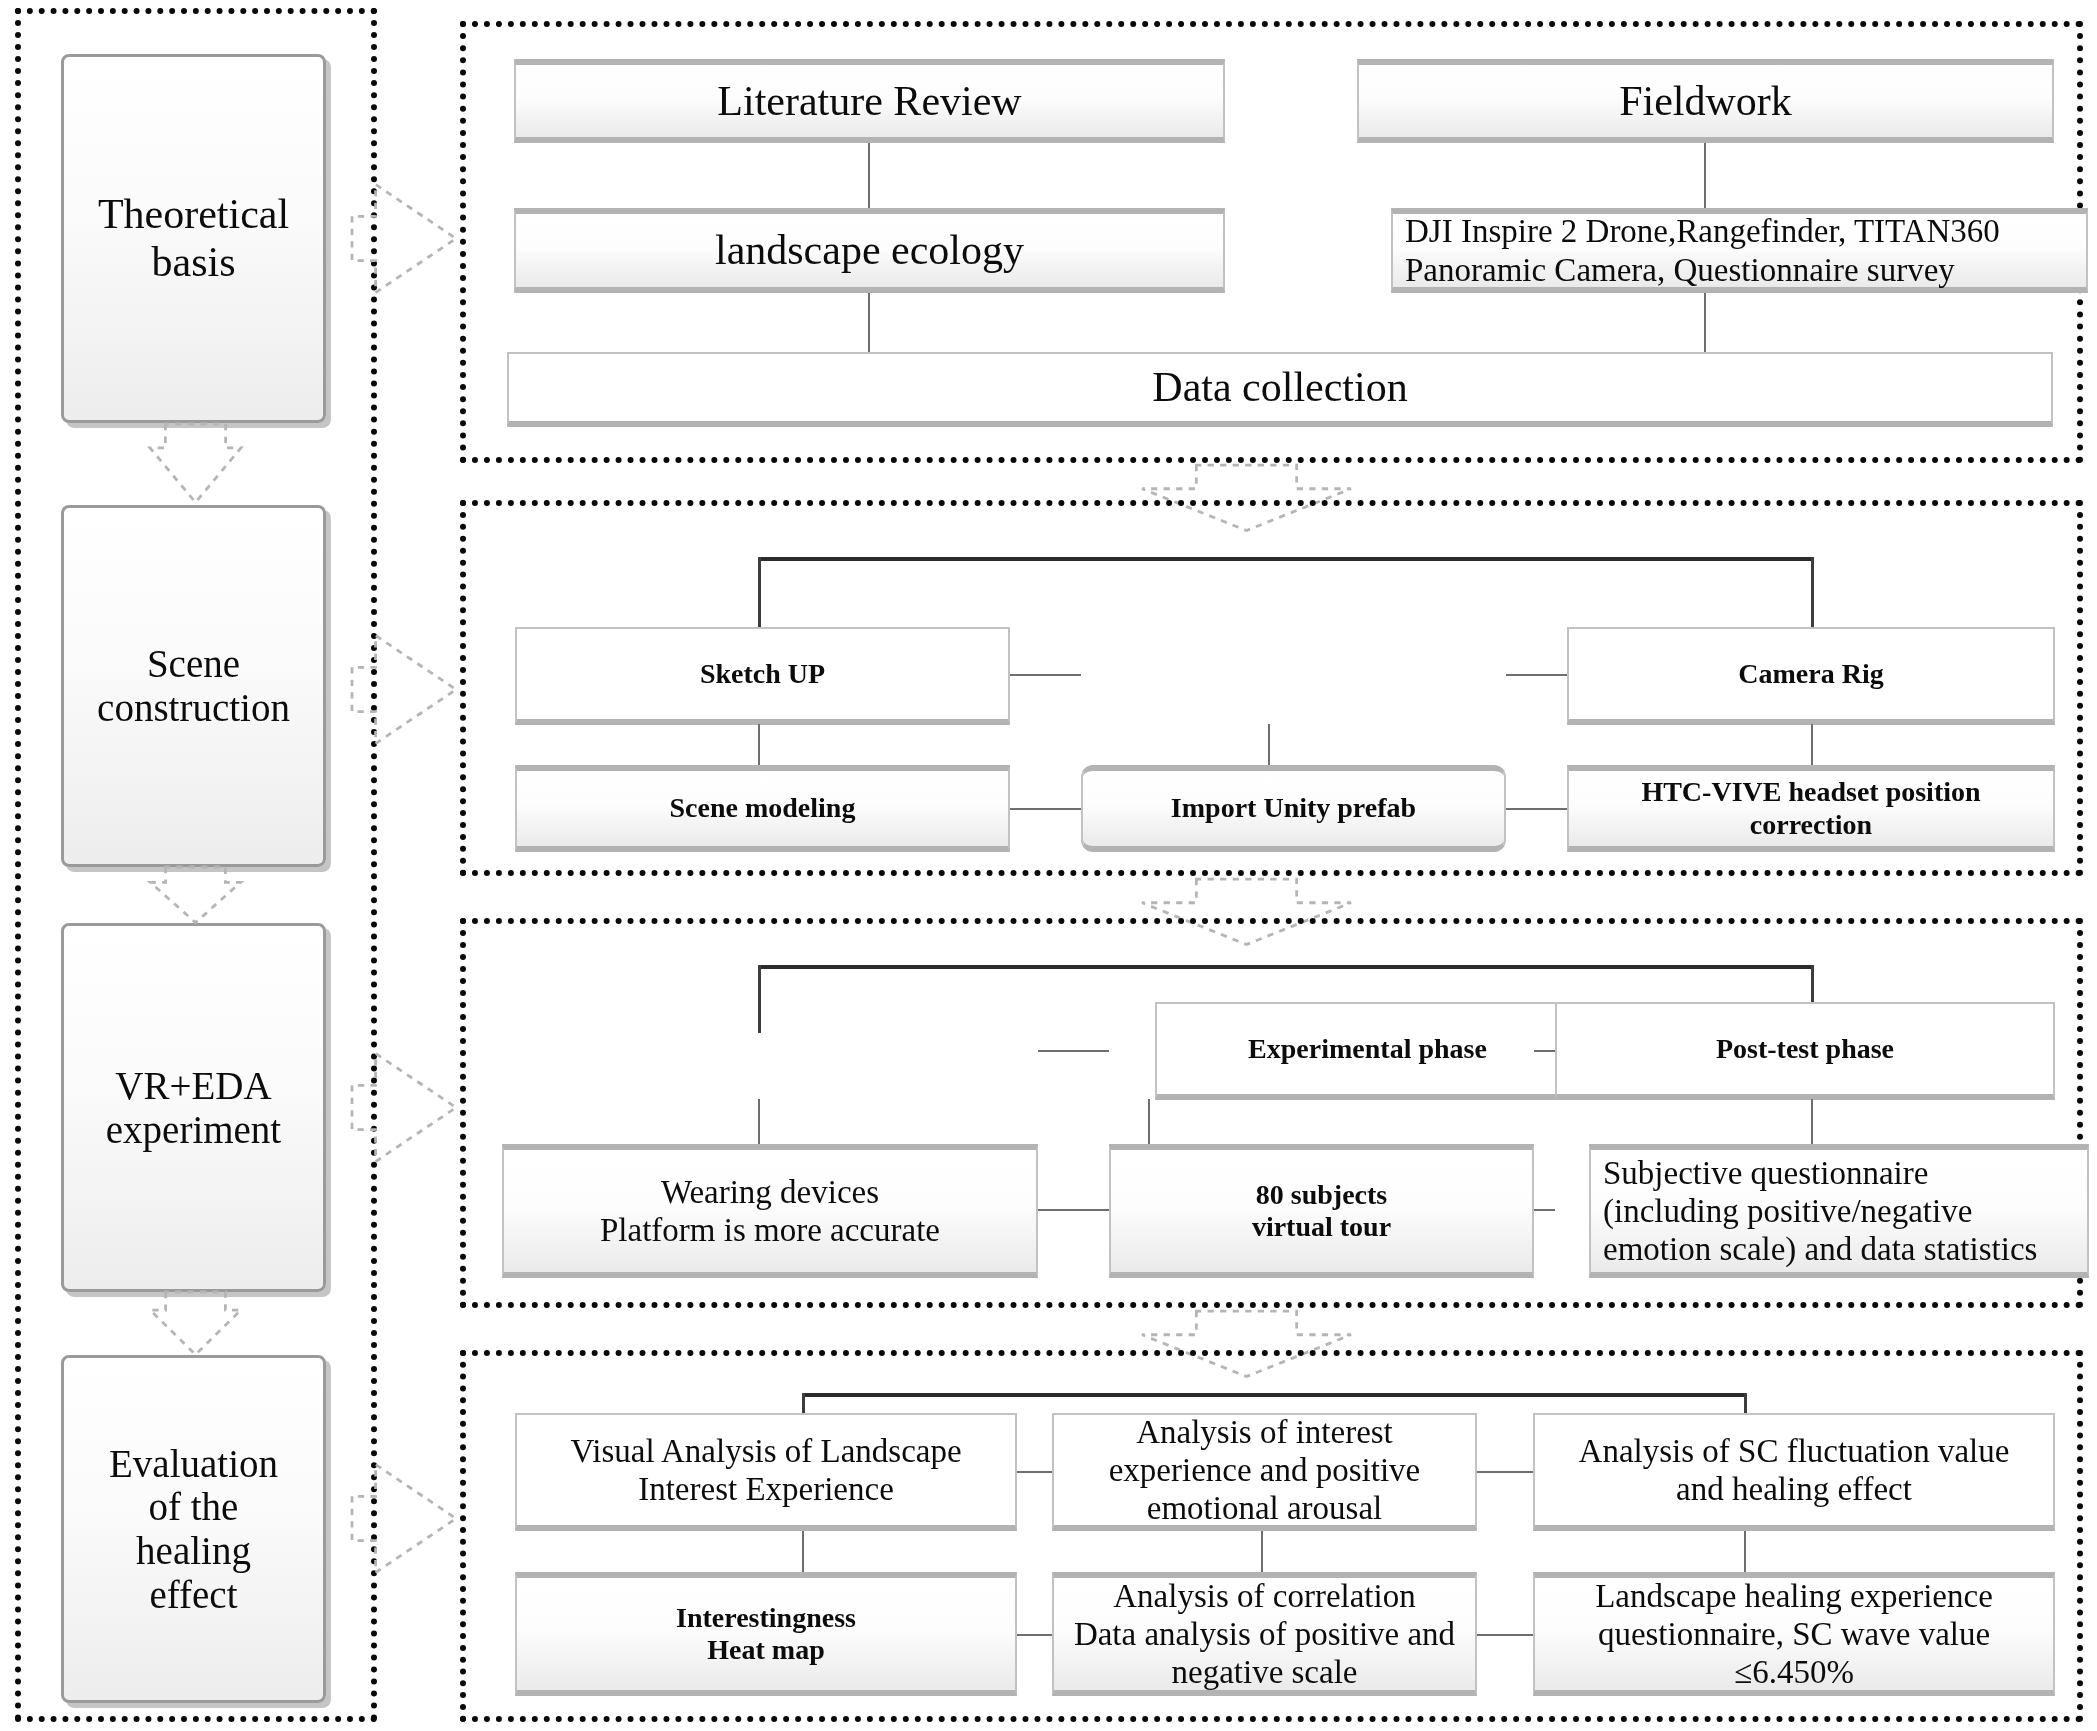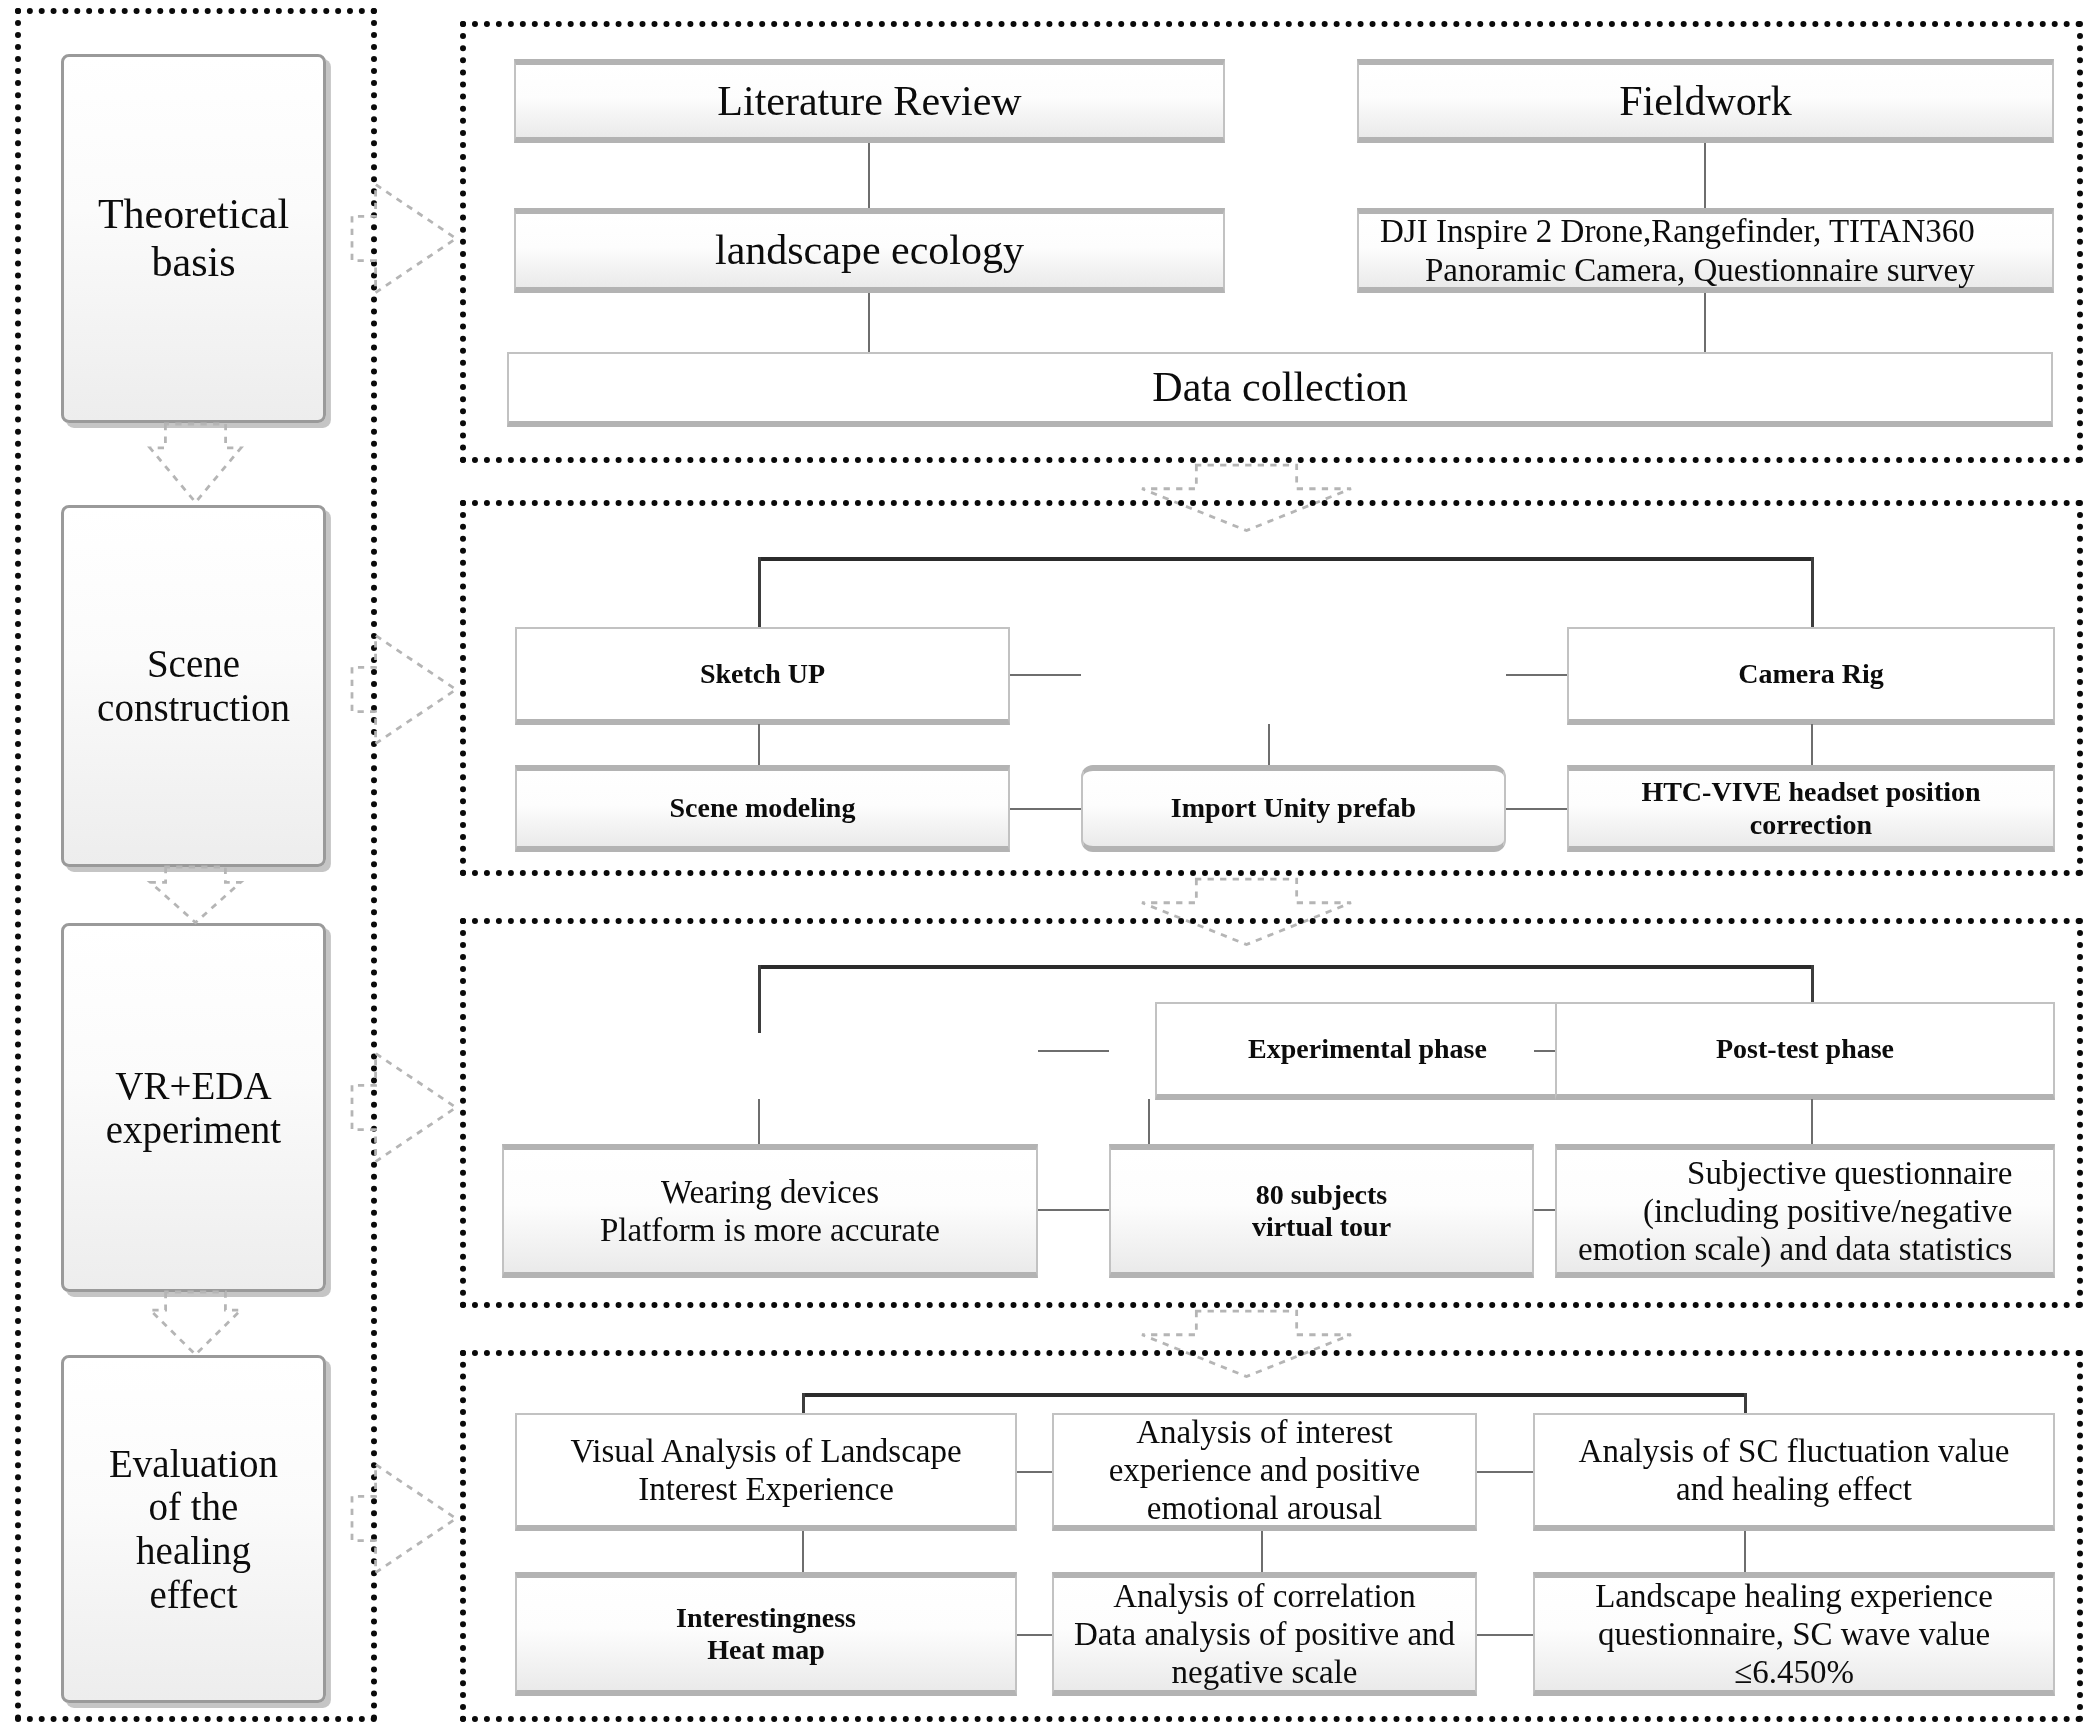--- a/index.html
+++ b/index.html
@@ -59,22 +59,23 @@
     color: #0c0c0c;
     padding: 2.8px 7px;
   }
   .node.flat {
     background: #ffffff;
     border-top: 2.1px solid #c2c2c2;
     border-bottom: 6.3px solid #b3b3b3;
   }
   .node.left-al {
     justify-content: flex-start;
-    text-align: right;
-    padding-left: 21px;
+    text-align: left;
+    padding-left: 12px;
+    margin-left: 34px;
   }
 
   
   .vline {
     position: absolute;
     background: #6e6e6e;
     width: 2.1px;
   }
   .hline {
     position: absolute;

